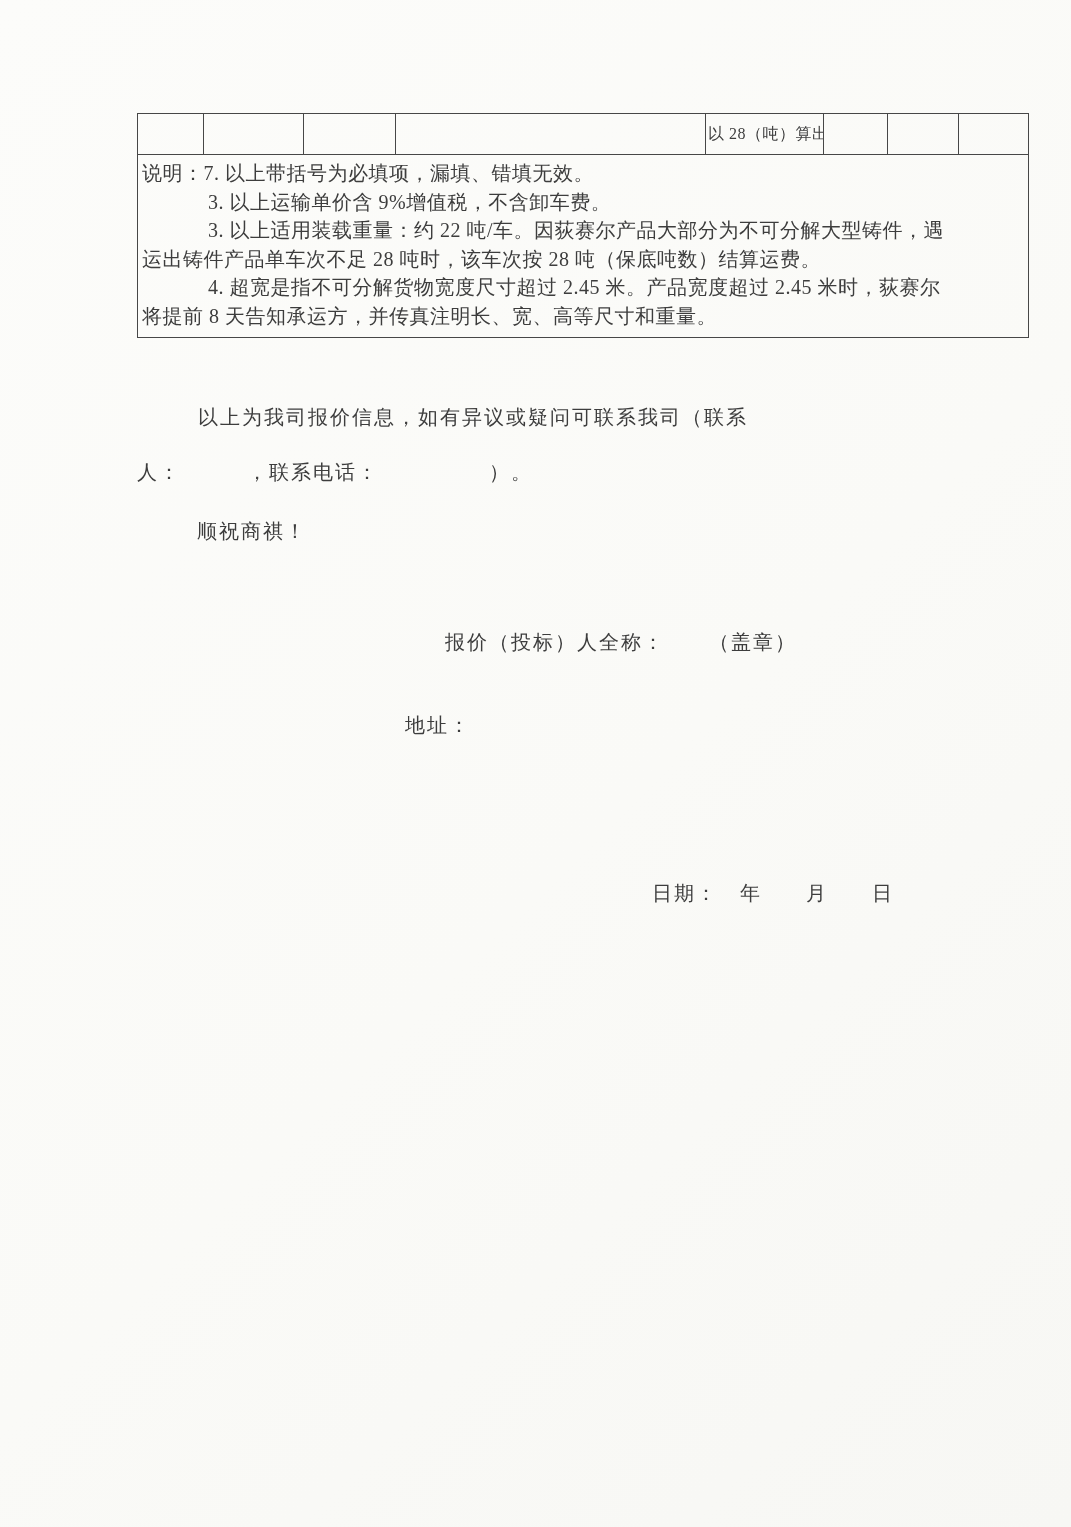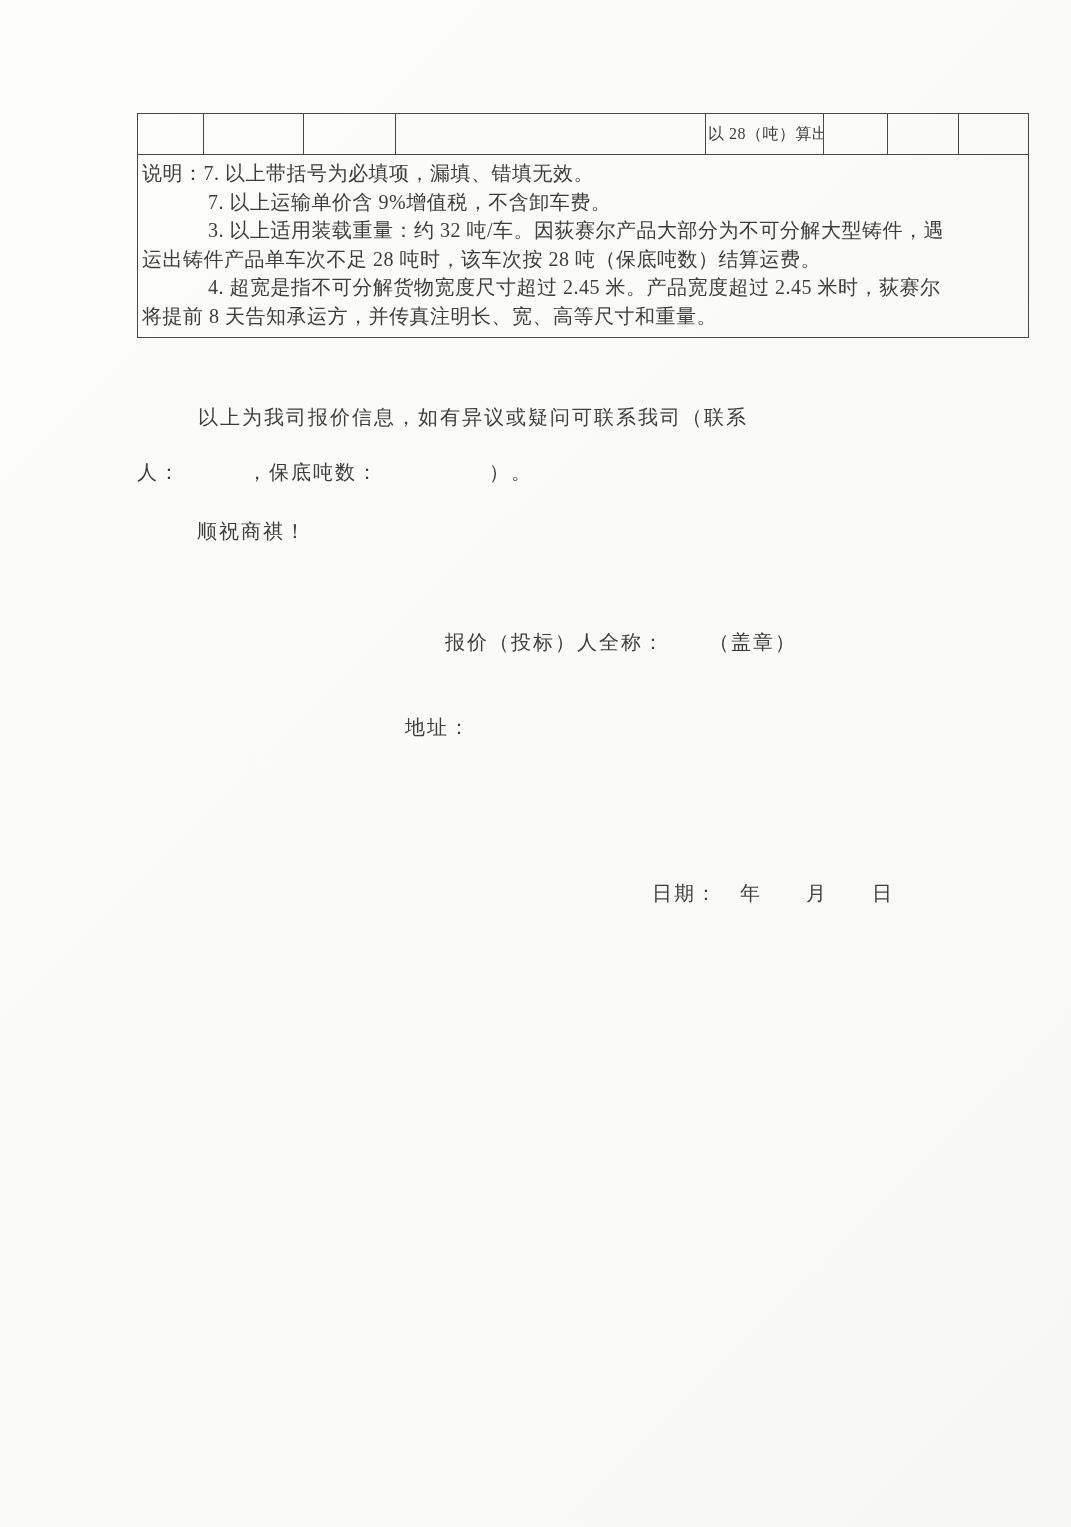--- a/index.html
+++ b/index.html
@@ -62,21 +62,21 @@
     position: absolute;
     font-size: 20px;
     letter-spacing: 2px;
     line-height: 30px;
     white-space: pre;
   }
   .l-para1 { left: 198px; top: 402px; }
   .l-para2 { left: 137px; top: 457px; }
   .l-closing { left: 197px; top: 516px; }
   .l-signame { left: 405px; top: 627px; margin-left: 40px; }
-  .l-sigaddr { left: 405px; top: 712px; }
+  .l-sigaddr { left: 405px; top: 712px; font-family: Liberation Mono, monospace; }
   .l-sigrep { left: 405px; top: 789px; }
   .l-sigdate { left: 652px; top: 878px; }
 </style>
 </head>
 <body>
 
 <div class="page">
 
   <div class="doc-table">
     <table>
@@ -97,31 +97,31 @@
         <td></td>
         <td></td>
         <td>以 28（吨）算出</td>
         <td></td>
         <td></td>
         <td></td>
       </tr>
       <tr>
         <td class="notes-cell" colspan="8">
           <div class="note-line">说明：7. 以上带括号为必填项，漏填、错填无效。</div>
-          <div class="note-line indent">7. 以上运输单价含 9%增值税，不含卸车费。</div>
-          <div class="note-line indent">3. 以上适用装载重量：约 32 吨/车。因荻赛尔产品大部分为不可分解大型铸件，遇</div>
+          <div class="note-line indent">3. 以上运输单价含 9%增值税，不含卸车费。</div>
+          <div class="note-line indent">3. 以上适用装载重量：约 22 吨/车。因荻赛尔产品大部分为不可分解大型铸件，遇</div>
           <div class="note-line">运出铸件产品单车次不足 28 吨时，该车次按 28 吨（保底吨数）结算运费。</div>
           <div class="note-line indent">4. 超宽是指不可分解货物宽度尺寸超过 2.45 米。产品宽度超过 2.45 米时，荻赛尔</div>
           <div class="note-line">将提前 8 天告知承运方，并传真注明长、宽、高等尺寸和重量。</div>
         </td>
       </tr>
     </tbody>
       </table>
   </div>
 
   <div class="tline l-para1">以上为我司报价信息，如有异议或疑问可联系我司（联系</div>
-  <div class="tline l-para2">人：　　　，保底吨数：　　　　　）。</div>
+  <div class="tline l-para2">人：　　　，联系电话：　　　　　）。</div>
   <div class="tline l-closing">顺祝商祺！</div>
   <div class="tline l-signame">报价（投标）人全称：　　（盖章）</div>
   <div class="tline l-sigaddr">地址：</div>
   <div class="tline l-sigdate">日期：　年　　月　　日</div>
 
 </div>
 
 </body></html>

